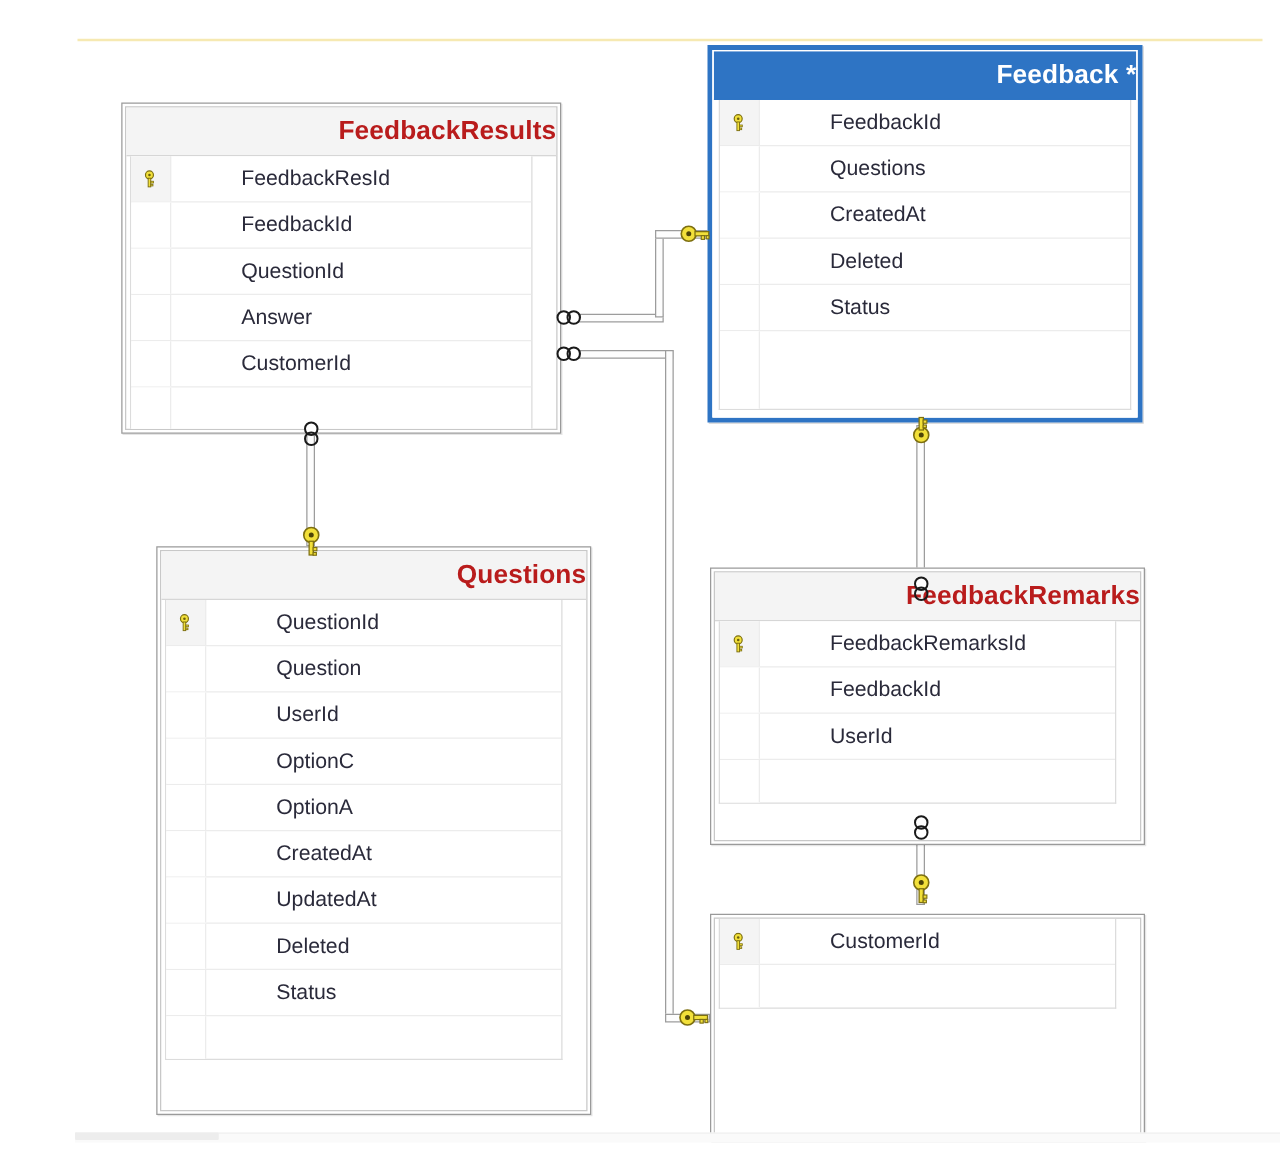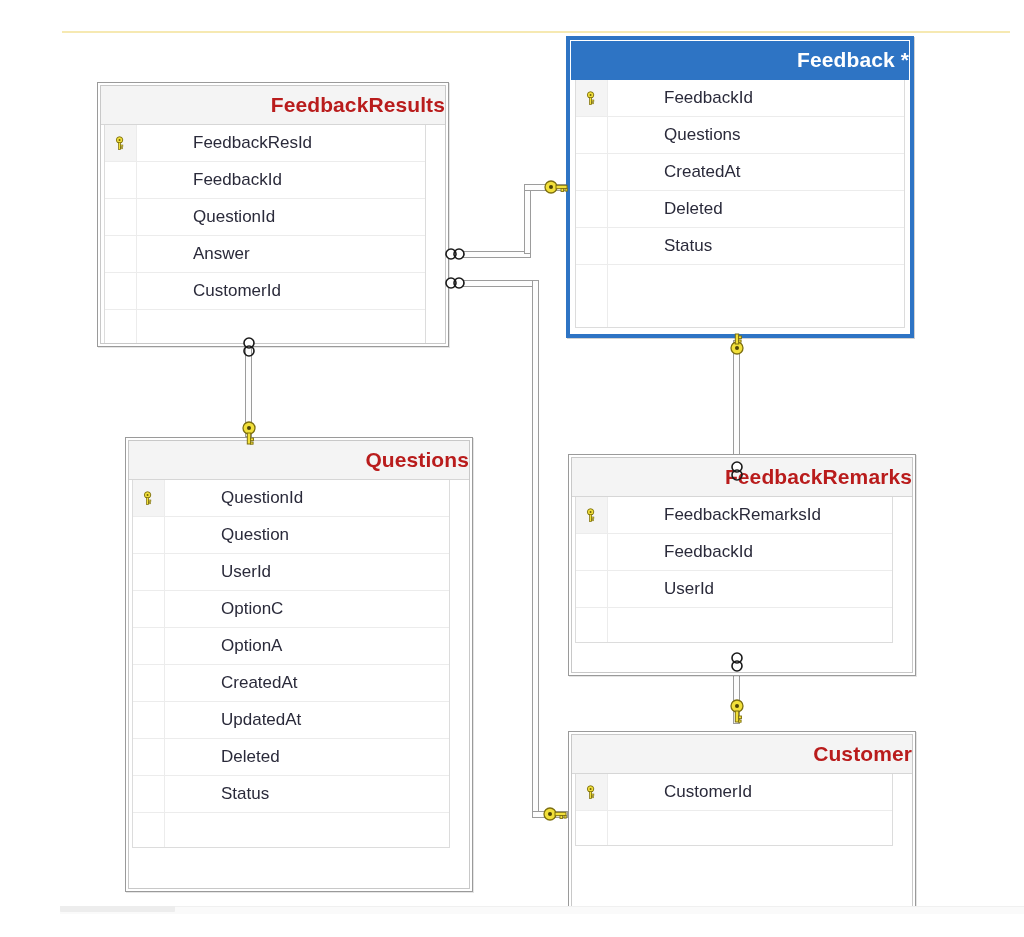--- a/index.html
+++ b/index.html
@@ -365,21 +365,20 @@
         <div class="tbl-row tbl-filler">
           <div class="row-keycell"></div>
           <div class="row-label"></div>
         </div>
       </div>
     </div>
   </div>
 
   <div class="table-card" style="left:568px; top:731px; width:348px; height:182px;">
     <div class="table-inner">
-      <div class="tbl-title">Customer</div>
       <div class="tbl-body">
 
         <div class="tbl-row">
           <div class="row-keycell pk">
             <svg class="key-glyph" viewBox="0 0 16 16">
               <circle cx="7" cy="4.2" r="3.4" fill="#f2e03a" stroke="#7d6f10" stroke-width="1"></circle>
               <circle cx="7" cy="4.2" r="1.1" fill="#6b5e0d"></circle>
               <rect x="5.9" y="7" width="2.2" height="7.4" fill="#f2e03a" stroke="#7d6f10" stroke-width="0.8"></rect>
               <rect x="8.1" y="9.6" width="2.4" height="1.5" fill="#f2e03a" stroke="#7d6f10" stroke-width="0.7"></rect>
               <rect x="8.1" y="12.2" width="1.9" height="1.4" fill="#f2e03a" stroke="#7d6f10" stroke-width="0.7"></rect>

